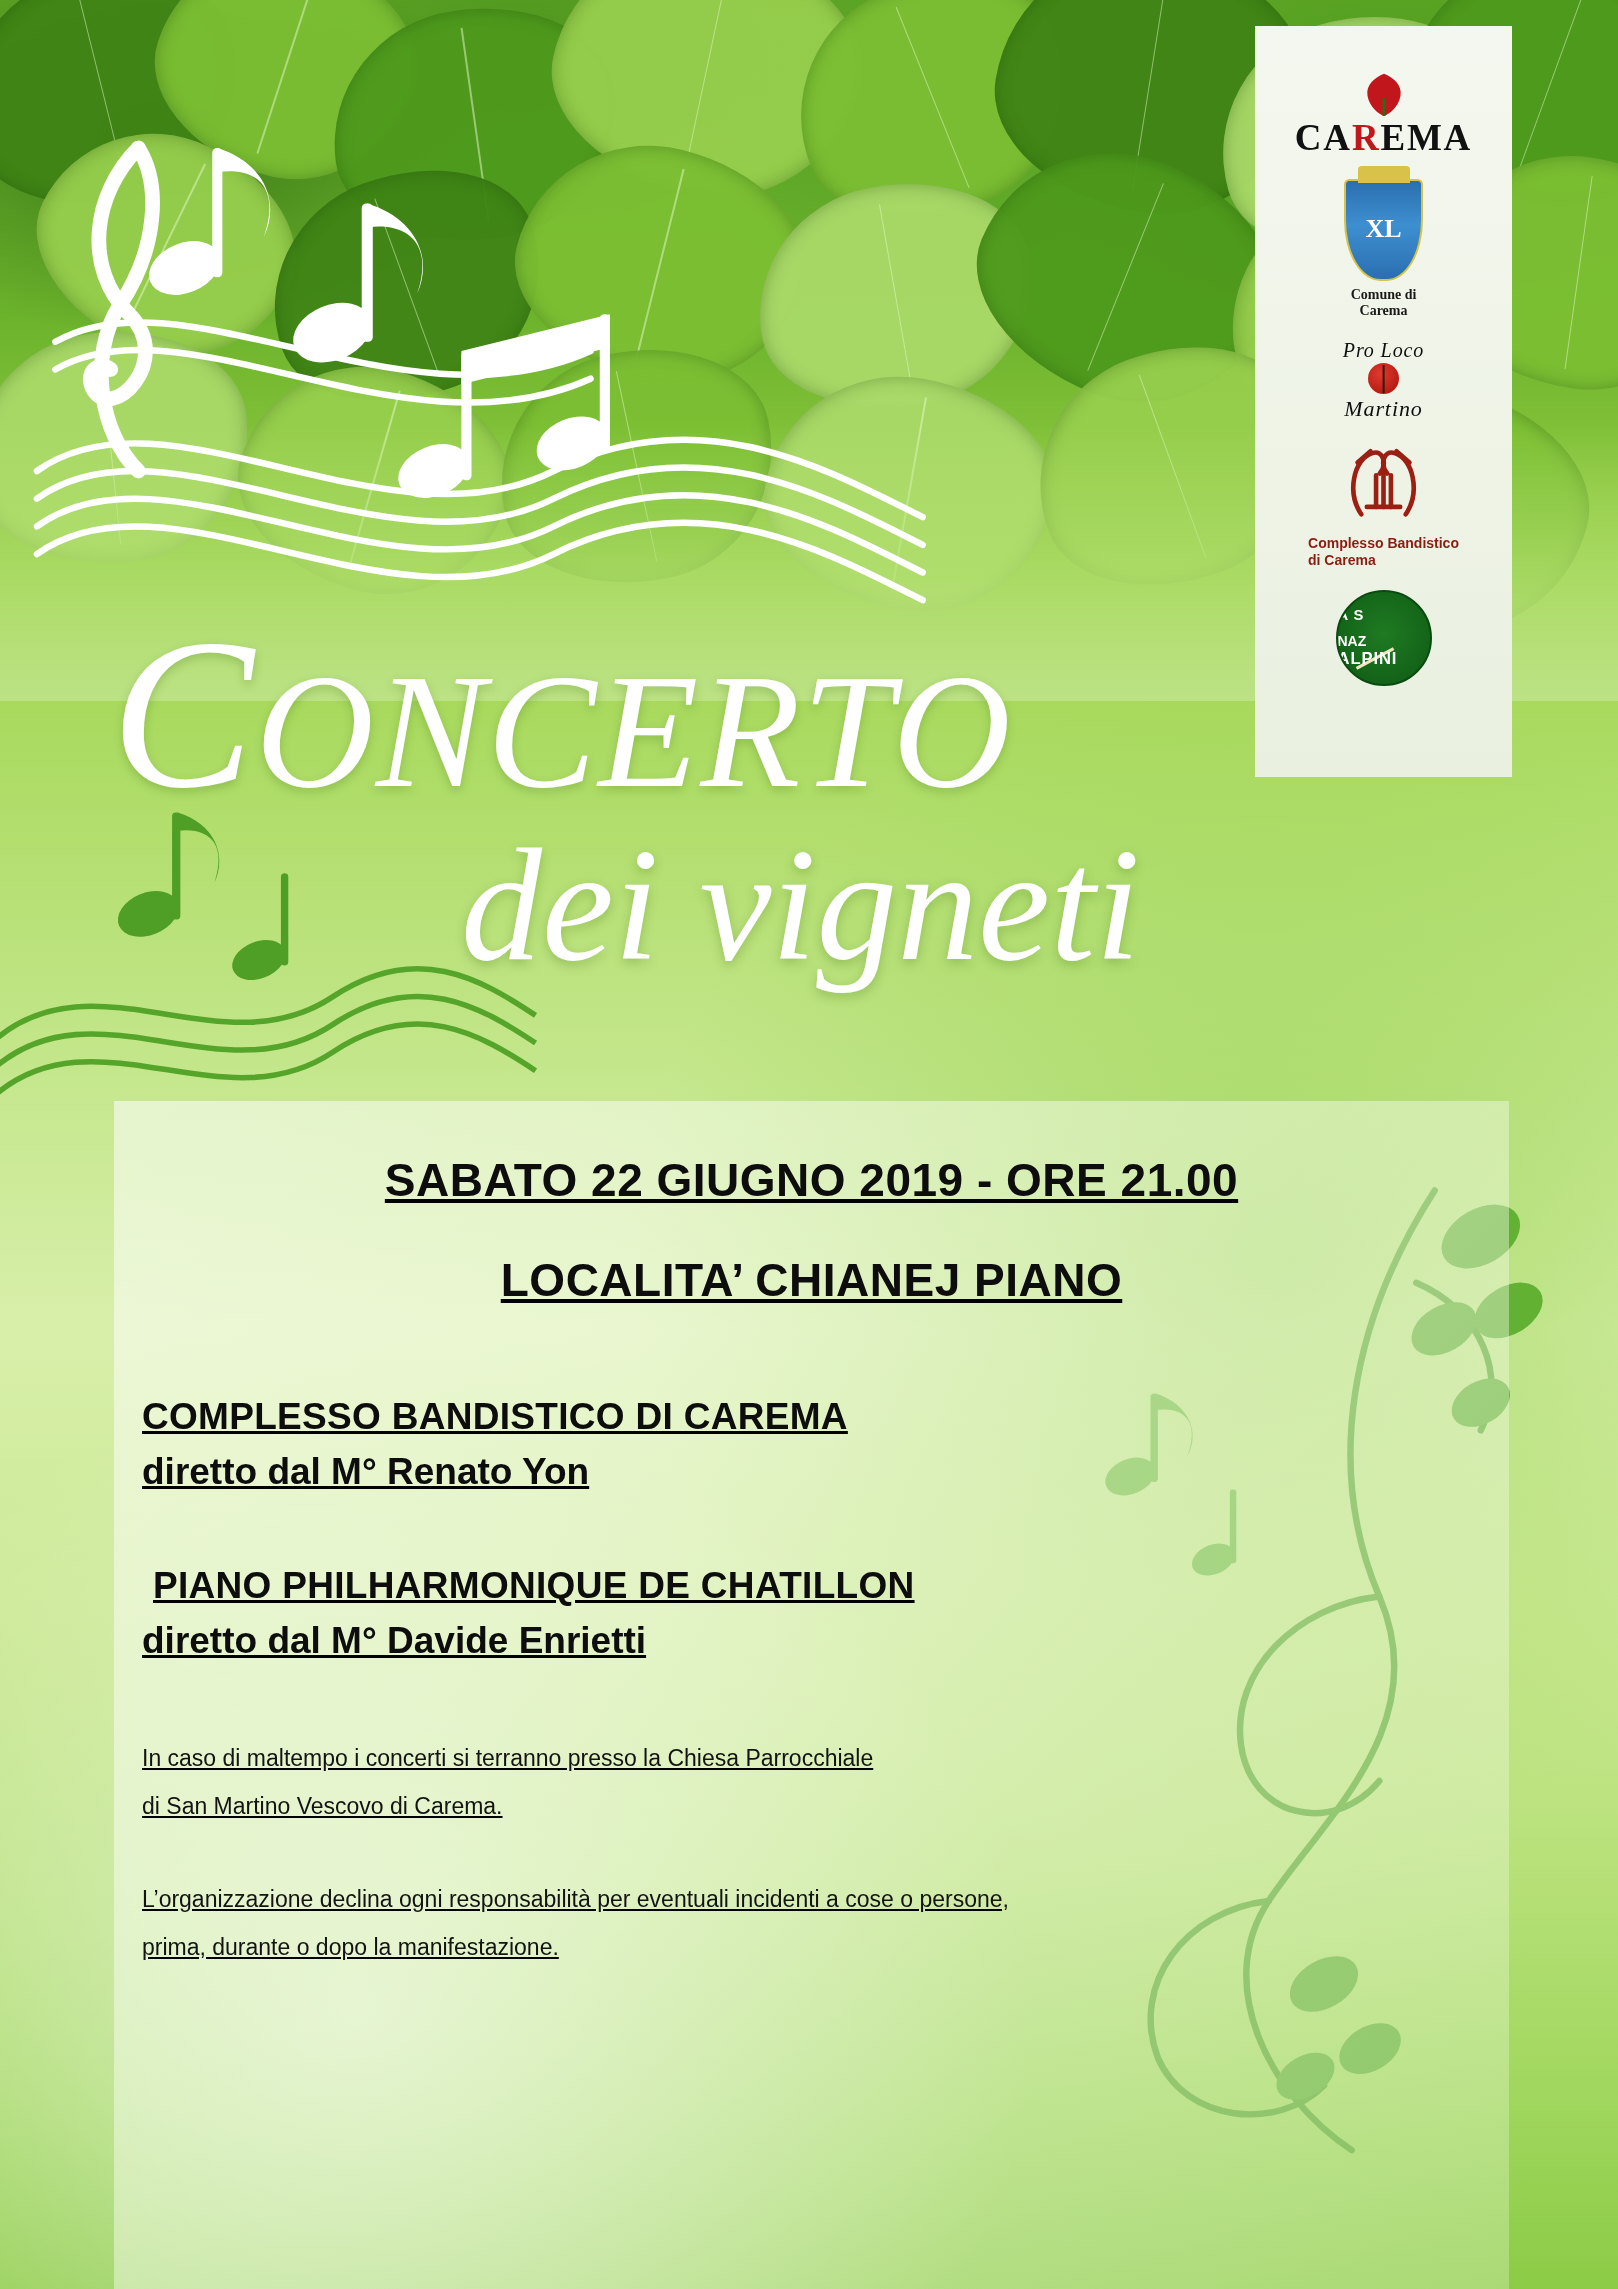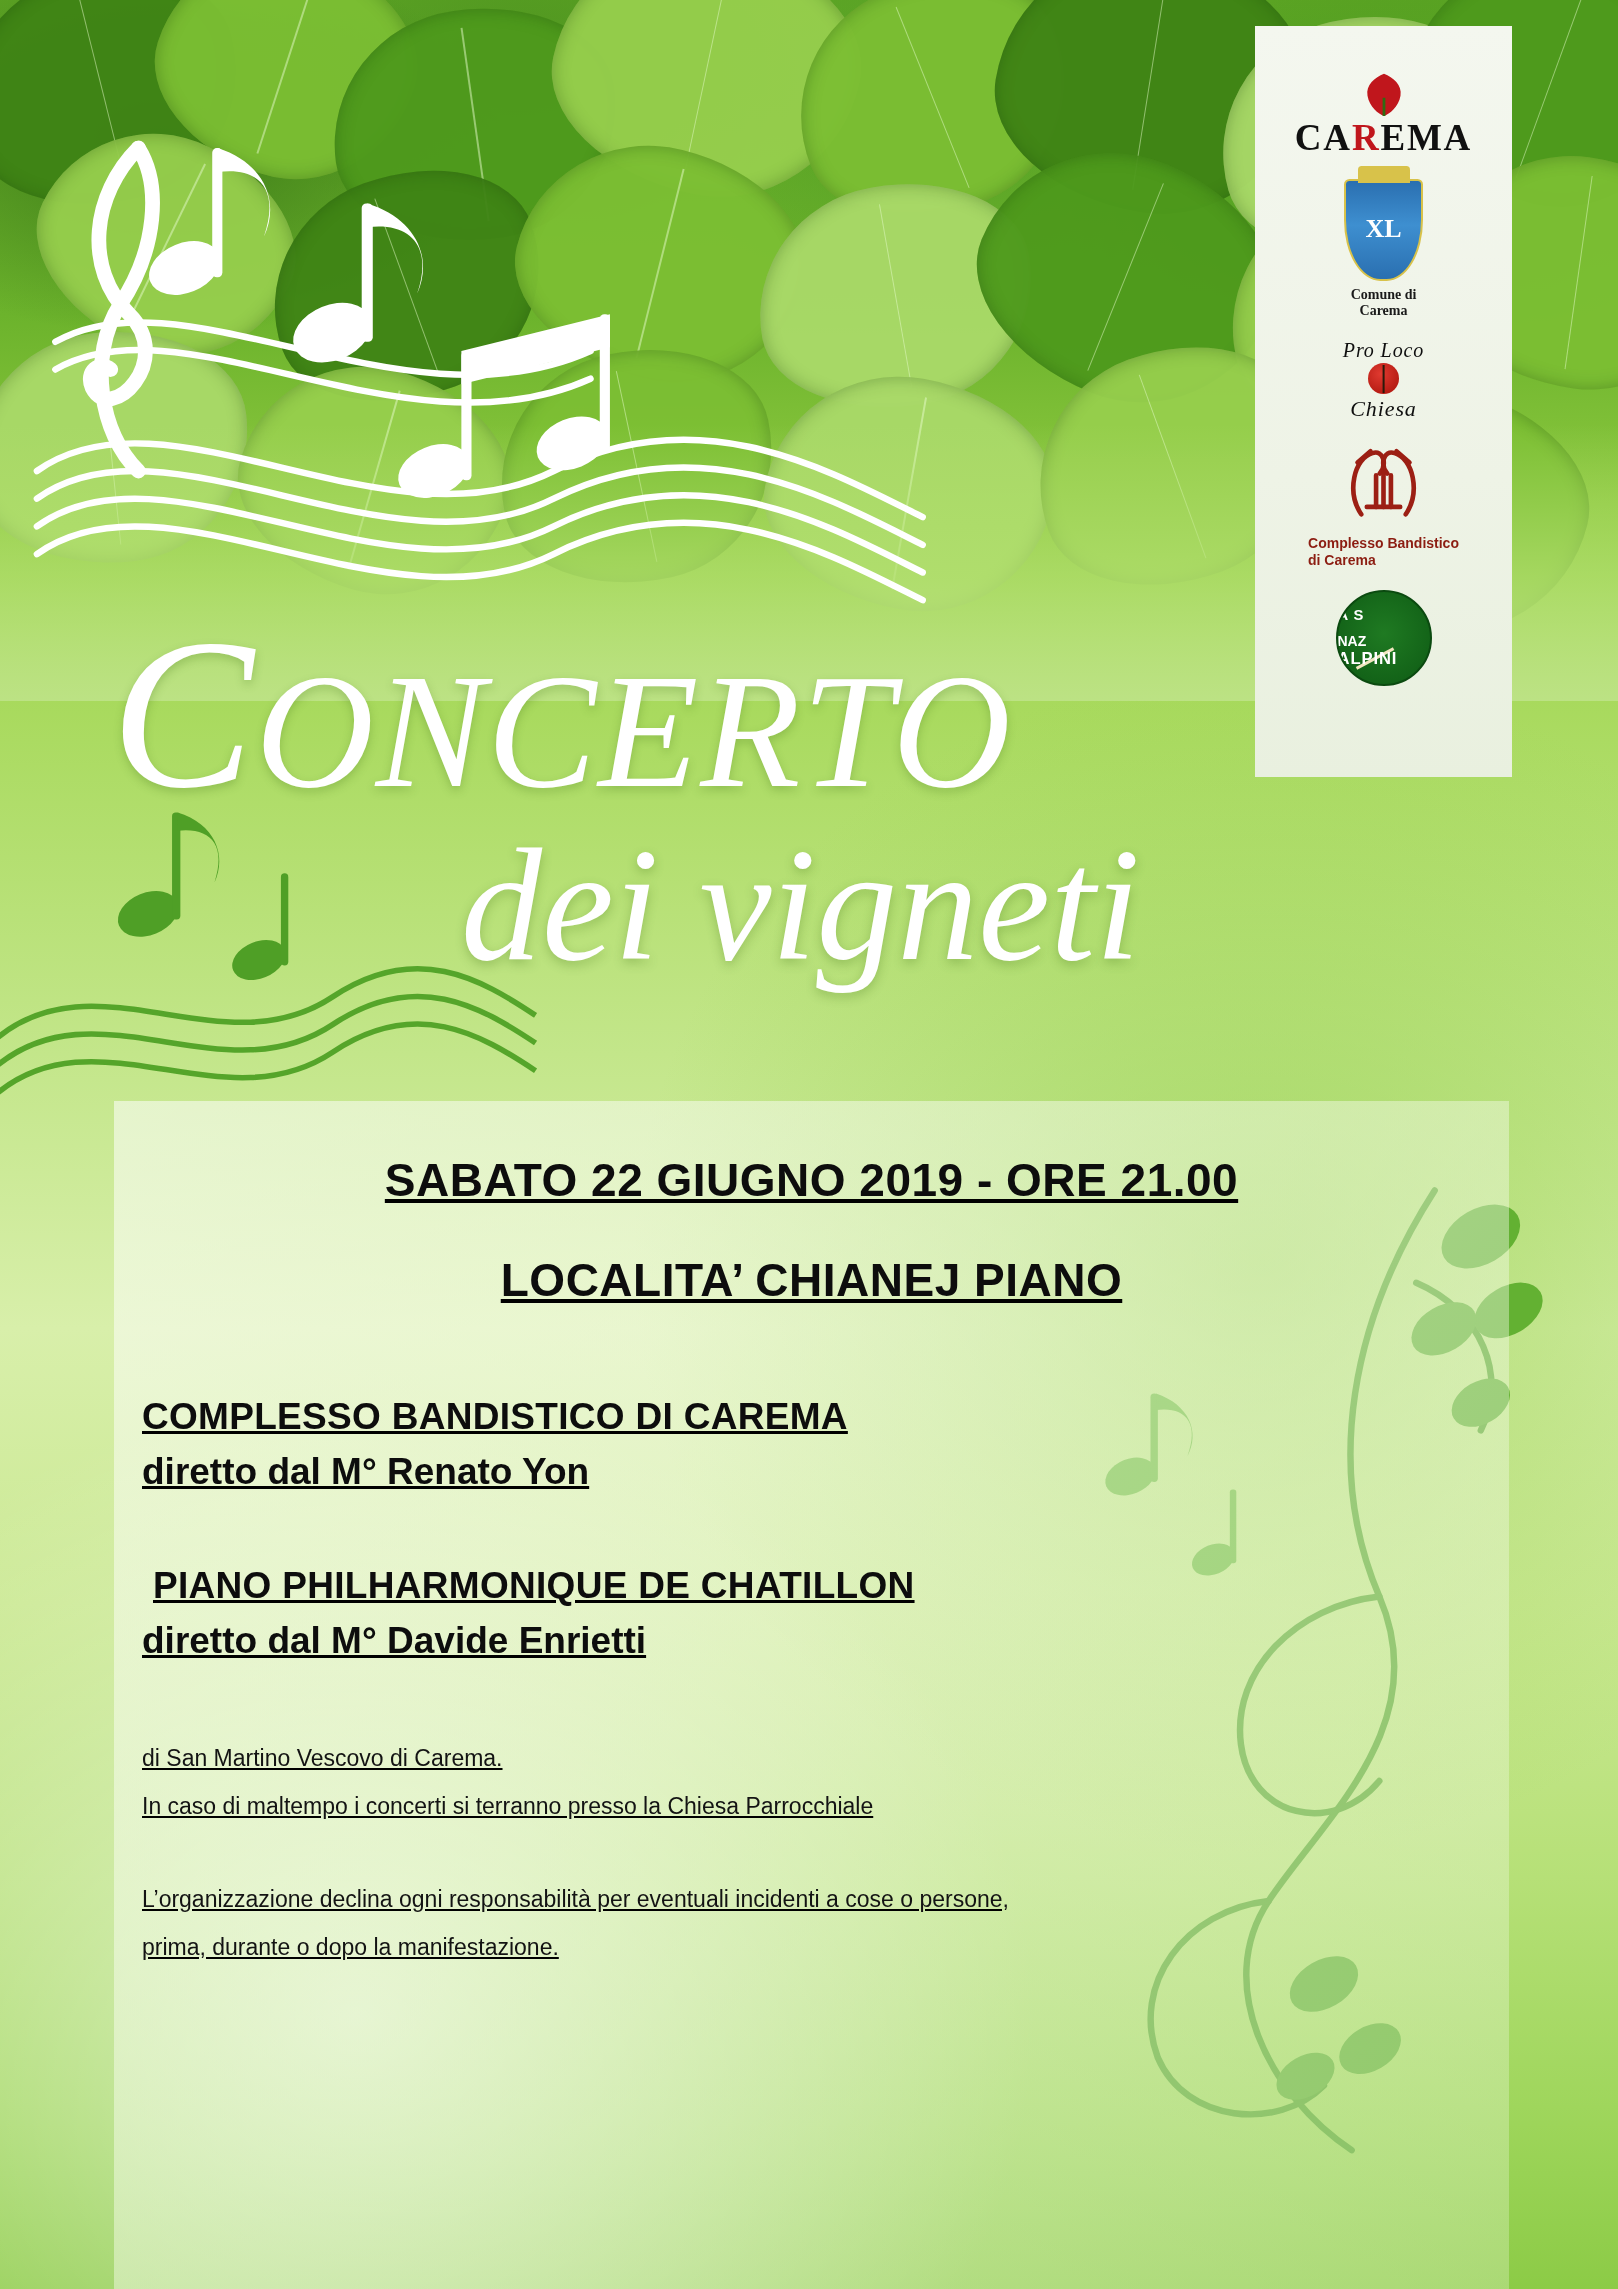--- a/index.html
+++ b/index.html
@@ -383,21 +383,21 @@
       <div class="shield">
         <div class="crown"></div>
         <div class="xl">XL</div>
       </div>
       <div class="caption">Comune di Carema</div>
     </div>
 
     <div class="proloco">
       <div class="pl-top">Pro Loco</div>
       <div class="pl-dot"></div>
-      <div class="pl-bot">Chiesa</div>
+      <div class="pl-bot">Martino</div>
     </div>
 
     <div class="band-logo">
       <div class="lyre">
         <svg width="89" height="89" viewBox="0 0 96 96" aria-hidden="true">
           <g stroke="#9c1f14" stroke-width="5" fill="none" stroke-linecap="round">
             <path d="M24 78 C 8 54, 16 18, 36 12 C 48 8, 52 24, 44 34"></path>
             <path d="M72 78 C 88 54, 80 18, 60 12 C 48 8, 44 24, 52 34"></path>
             <path d="M30 70 L66 70"></path>
             <path d="M40 36 L40 70 M48 32 L48 70 M56 36 L56 70"></path>
@@ -431,22 +431,22 @@
         <div class="g1">COMPLESSO BANDISTICO DI CAREMA</div>
         <div class="g2">diretto dal M° Renato Yon</div>
       </div>
       <div class="grp indent">
         <div class="g1">PIANO PHILHARMONIQUE DE CHATILLON</div>
         <div class="g2">diretto dal M° Davide Enrietti</div>
       </div>
     </div>
 
     <div class="fine">
+      <p>In caso di maltempo i concerti si terranno presso la Chiesa Parrocchiale</p>
       <p>di San Martino Vescovo di Carema.</p>
-      <p>In caso di maltempo i concerti si terranno presso la Chiesa Parrocchiale</p>
       <div class="gap"></div>
       <p>L’organizzazione declina ogni responsabilità per eventuali incidenti a cose o persone,</p>
       <p>prima, durante o dopo la manifestazione.</p>
     </div>
   </div>
 
 </div>
 
 
 </body></html>

